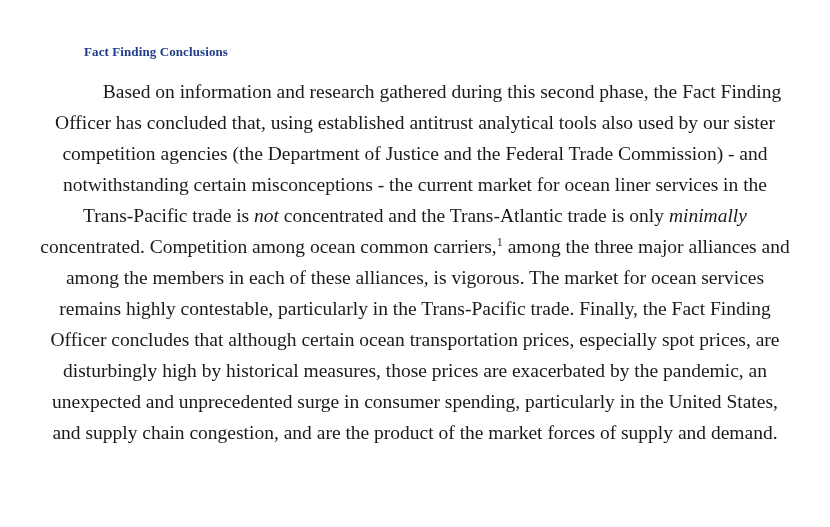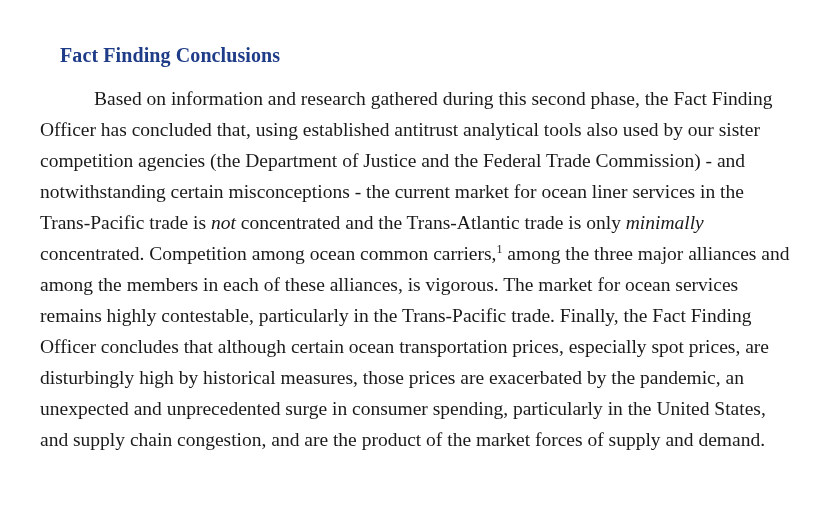--- a/index.html
+++ b/index.html
@@ -20,32 +20,32 @@
     background: #ffffff;
   }
   .doc-body {
     position: absolute;
     left: 40px;
     top: 44px;
     width: 750px;
   }
   .section-heading {
     font-family: "Liberation Serif", serif;
-    font-size: 20px;
+    font-size: 13px;
     font-weight: bold;
     color: #1f3c88;
-    margin: 0 0 16px 20px;
+    margin: 0 0 16px 44px;
     letter-spacing: 0.1px;
   }
   .body-paragraph {
     font-family: "Liberation Serif", serif;
     font-size: 19.5px;
     line-height: 31px;
     color: #1a1a1a;
-    text-align: left;
+    text-align: center;
     margin: 0;
     text-indent: 54px;
   }
   .body-paragraph .it {
     font-style: italic;
   }
   sup {
     font-size: 12px;
     vertical-align: super;
     line-height: 0;

